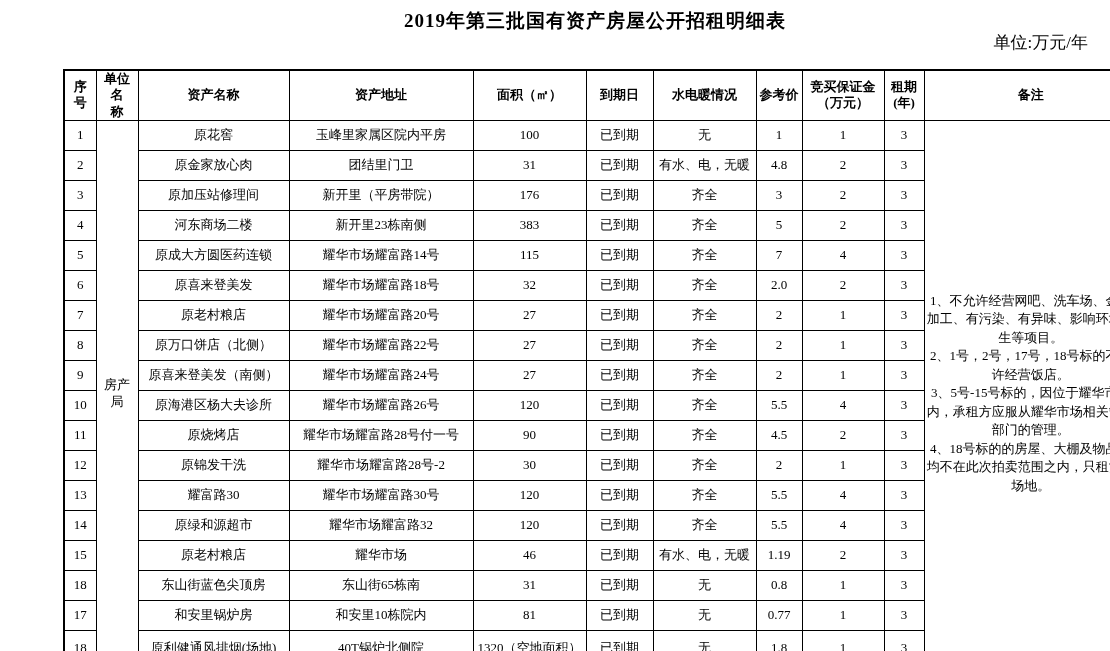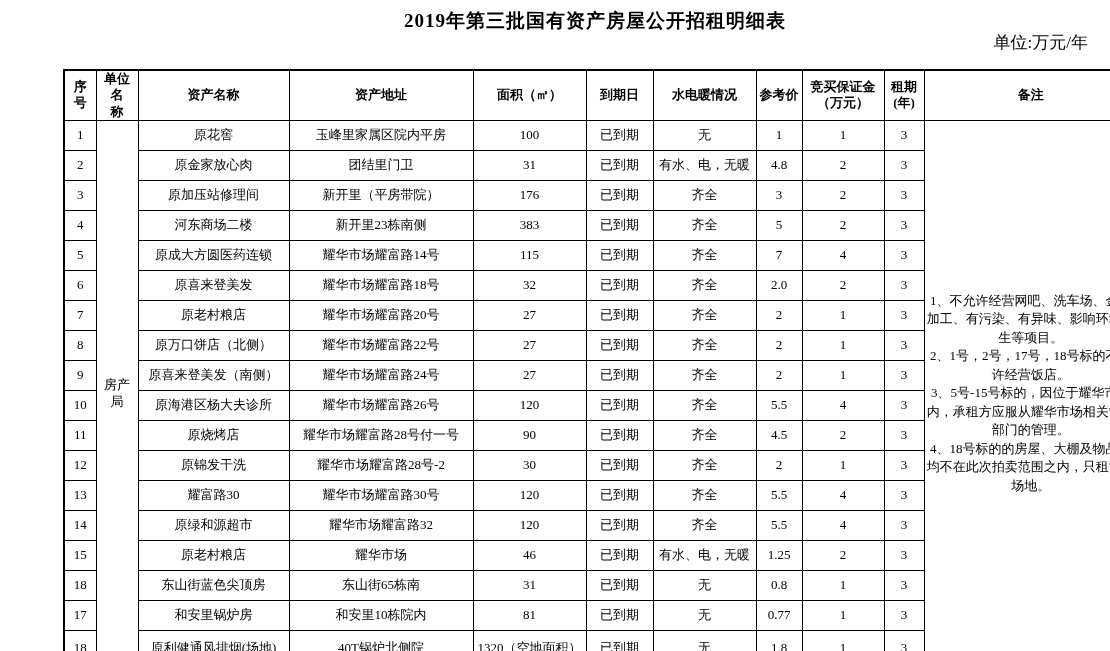--- a/index.html
+++ b/index.html
@@ -275,21 +275,21 @@
           <td>4</td>
           <td>3</td>
         </tr>
         <tr>
           <td>15</td>
           <td>原老村粮店</td>
           <td>耀华市场</td>
           <td>46</td>
           <td>已到期</td>
           <td>有水、电，无暖</td>
-          <td>1.25</td>
+          <td>1.19</td>
           <td>2</td>
           <td>3</td>
         </tr>
         <tr>
           <td>18</td>
           <td>东山街蓝色尖顶房</td>
           <td>东山街65栋南</td>
           <td>31</td>
           <td>已到期</td>
           <td>无</td>

